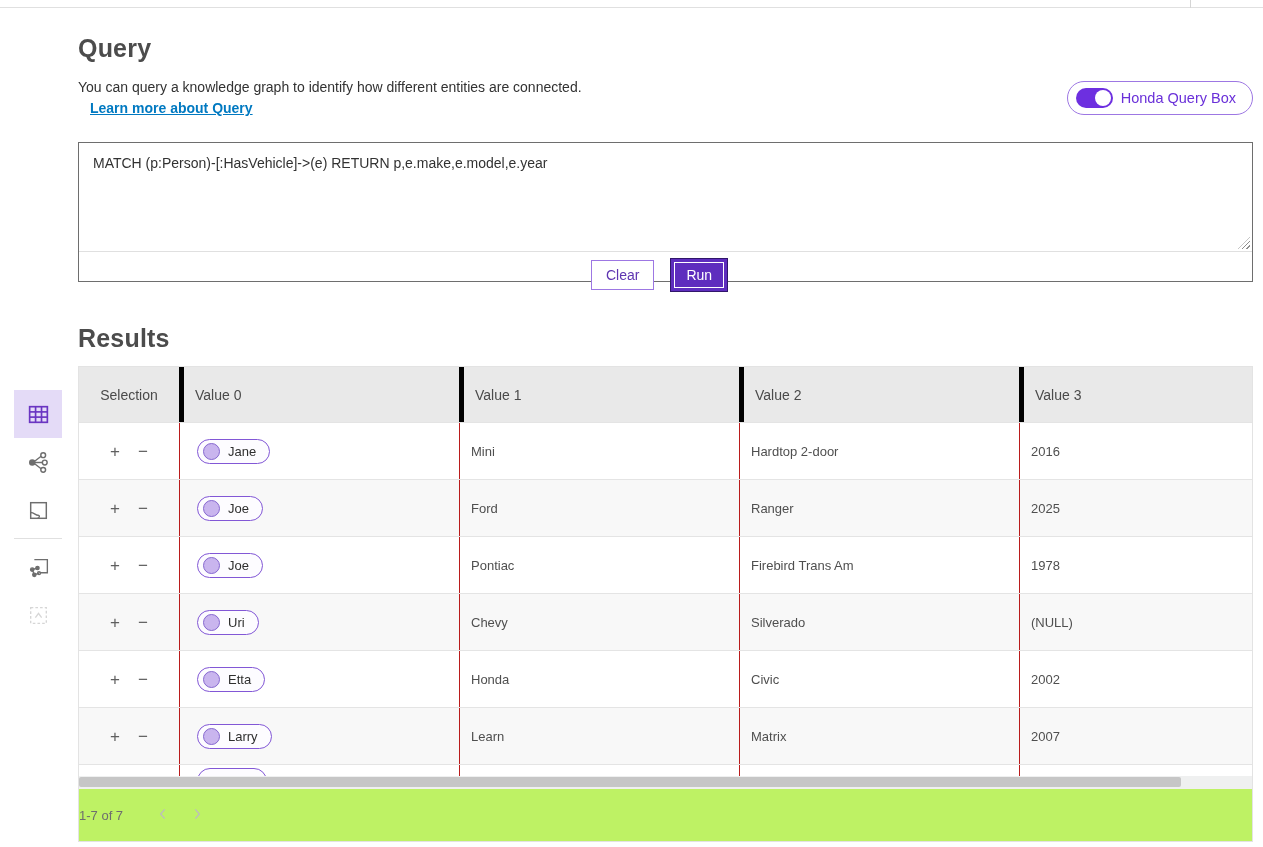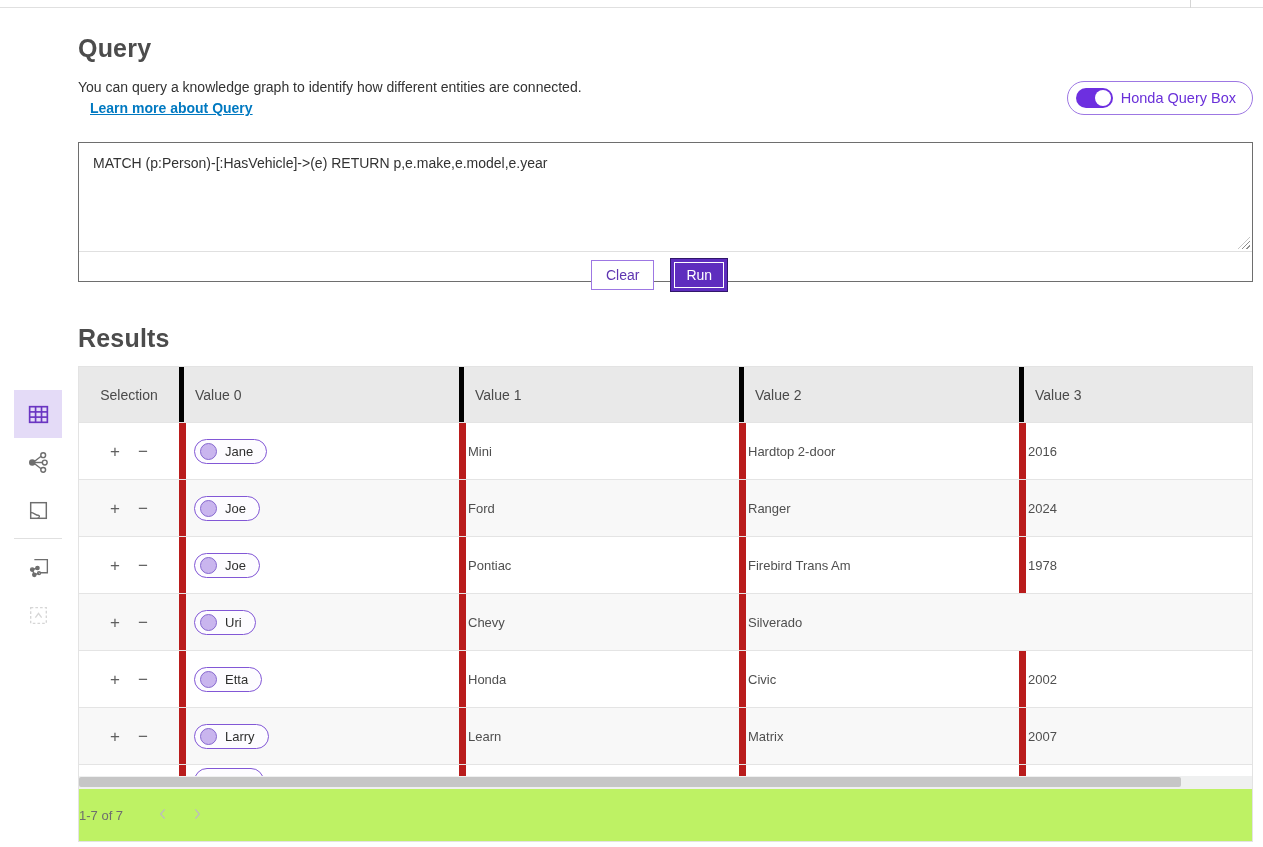--- a/index.html
+++ b/index.html
@@ -38,21 +38,21 @@
   .side-item.selected { background:#e4dbf7; }
   .side-divider { height:1px; background:#e0e0e0; margin:4px 0; }
 
   .table-wrap { position:absolute; left:78px; top:366px; width:1175px; border:1px solid #e3e3e3; background:#fff; }
   .grid-row { display:grid; grid-template-columns:100px 280px 280px 280px 1fr; }
   .thead { background:#e9e9e9; height:55px; }
   .thead .cell { font-size:14px; color:#4a4a4a; display:flex; align-items:center; padding-left:11px; border-left:5px solid #000000; }
   .thead .cell:first-child { border-left:none; justify-content:center; padding-left:0; }
   .trow { height:57px; border-top:1px solid #e4e4e4; background:#fff; }
   .trow.alt { background:#f8f8f8; }
-  .trow .cell { display:flex; align-items:center; font-size:13px; color:#4f4f4f; padding-left:2px; border-left:7px solid #b91c1c; overflow:hidden; }
+  .trow .cell { display:flex; align-items:center; font-size:13px; color:#4f4f4f; padding-left:11px; border-left:1px solid #b91c1c; overflow:hidden; }
   .trow .cell.sel { justify-content:center; gap:10px; padding-left:0; border-left:none; }
   .rowbtn { background:none; border:none; font-size:17px; color:#5f5f5f; cursor:pointer; line-height:1; font-family:inherit; padding:2px 4px; }
   .pill { display:inline-flex; align-items:center; gap:8px; border:1.4px solid #8257d6; border-radius:14px; background:#fdfcff; padding:3px 13px 3px 5px; margin-left:6px; cursor:pointer; }
   .pill .dot { width:17px; height:17px; border-radius:50%; background:#c9b5ee; border:1px solid #8668cf; }
   .pill .pill-label { font-size:13px; color:#2f2f2f; }
   .trow.partial { height:12px; border-top:1px solid #e4e4e4; }
   .trow.partial .cell { align-items:flex-start; }
   .trow.partial .pill { margin-top:3px; height:26px; width:70px; }
 
   .hscroll { height:12px; background:#eff0f0; position:relative; }
@@ -172,21 +172,21 @@
       <button class="rowbtn">−</button>
     </div>
     <div class="cell">
       <span class="pill">
         <span class="dot"></span>
         <span class="pill-label">Joe</span>
       </span>
     </div>
     <div class="cell">Ford</div>
     <div class="cell">Ranger</div>
-    <div class="cell">2024</div>
+    <div class="cell">2025</div>
   </div>
 
   <div class="grid-row trow">
     <div class="cell sel">
       <button class="rowbtn">+</button>
       <button class="rowbtn">−</button>
     </div>
     <div class="cell">
       <span class="pill">
         <span class="dot"></span>
@@ -204,20 +204,21 @@
       <button class="rowbtn">−</button>
     </div>
     <div class="cell">
       <span class="pill">
         <span class="dot"></span>
         <span class="pill-label">Uri</span>
       </span>
     </div>
     <div class="cell">Chevy</div>
     <div class="cell">Silverado</div>
+    <div class="cell">(NULL)</div>
   </div>
 
   <div class="grid-row trow">
     <div class="cell sel">
       <button class="rowbtn">+</button>
       <button class="rowbtn">−</button>
     </div>
     <div class="cell">
       <span class="pill">
         <span class="dot"></span>

